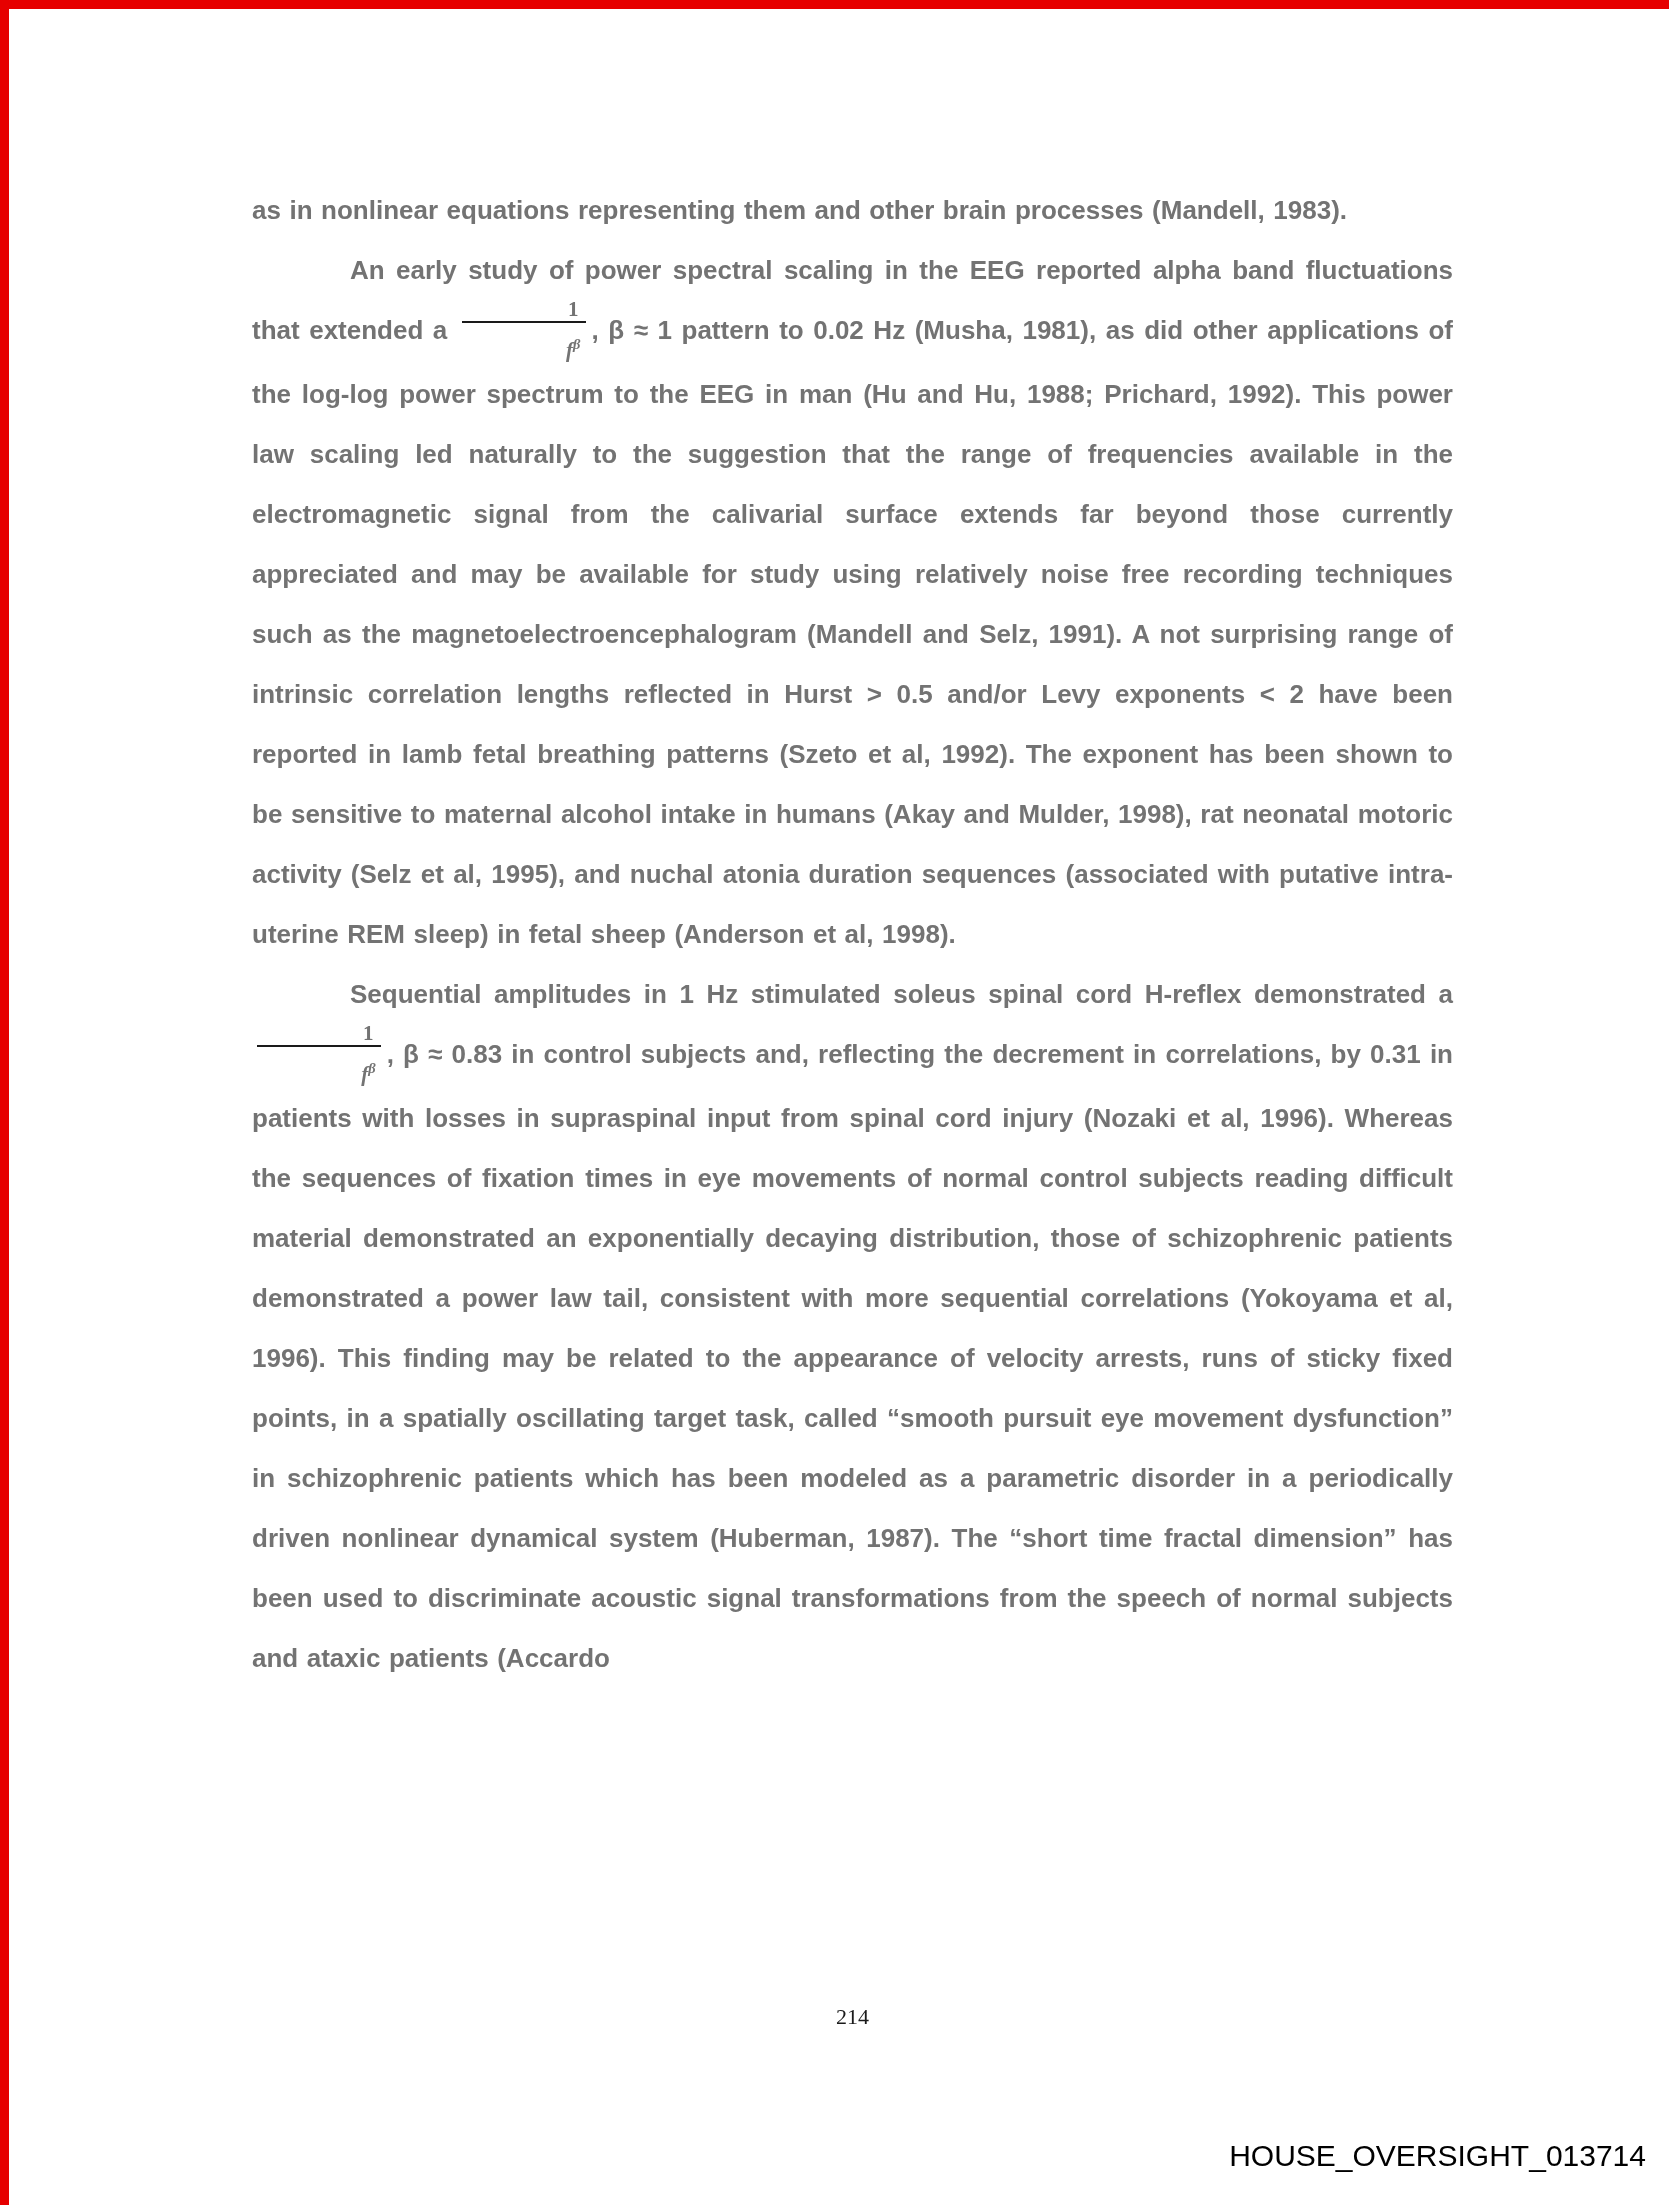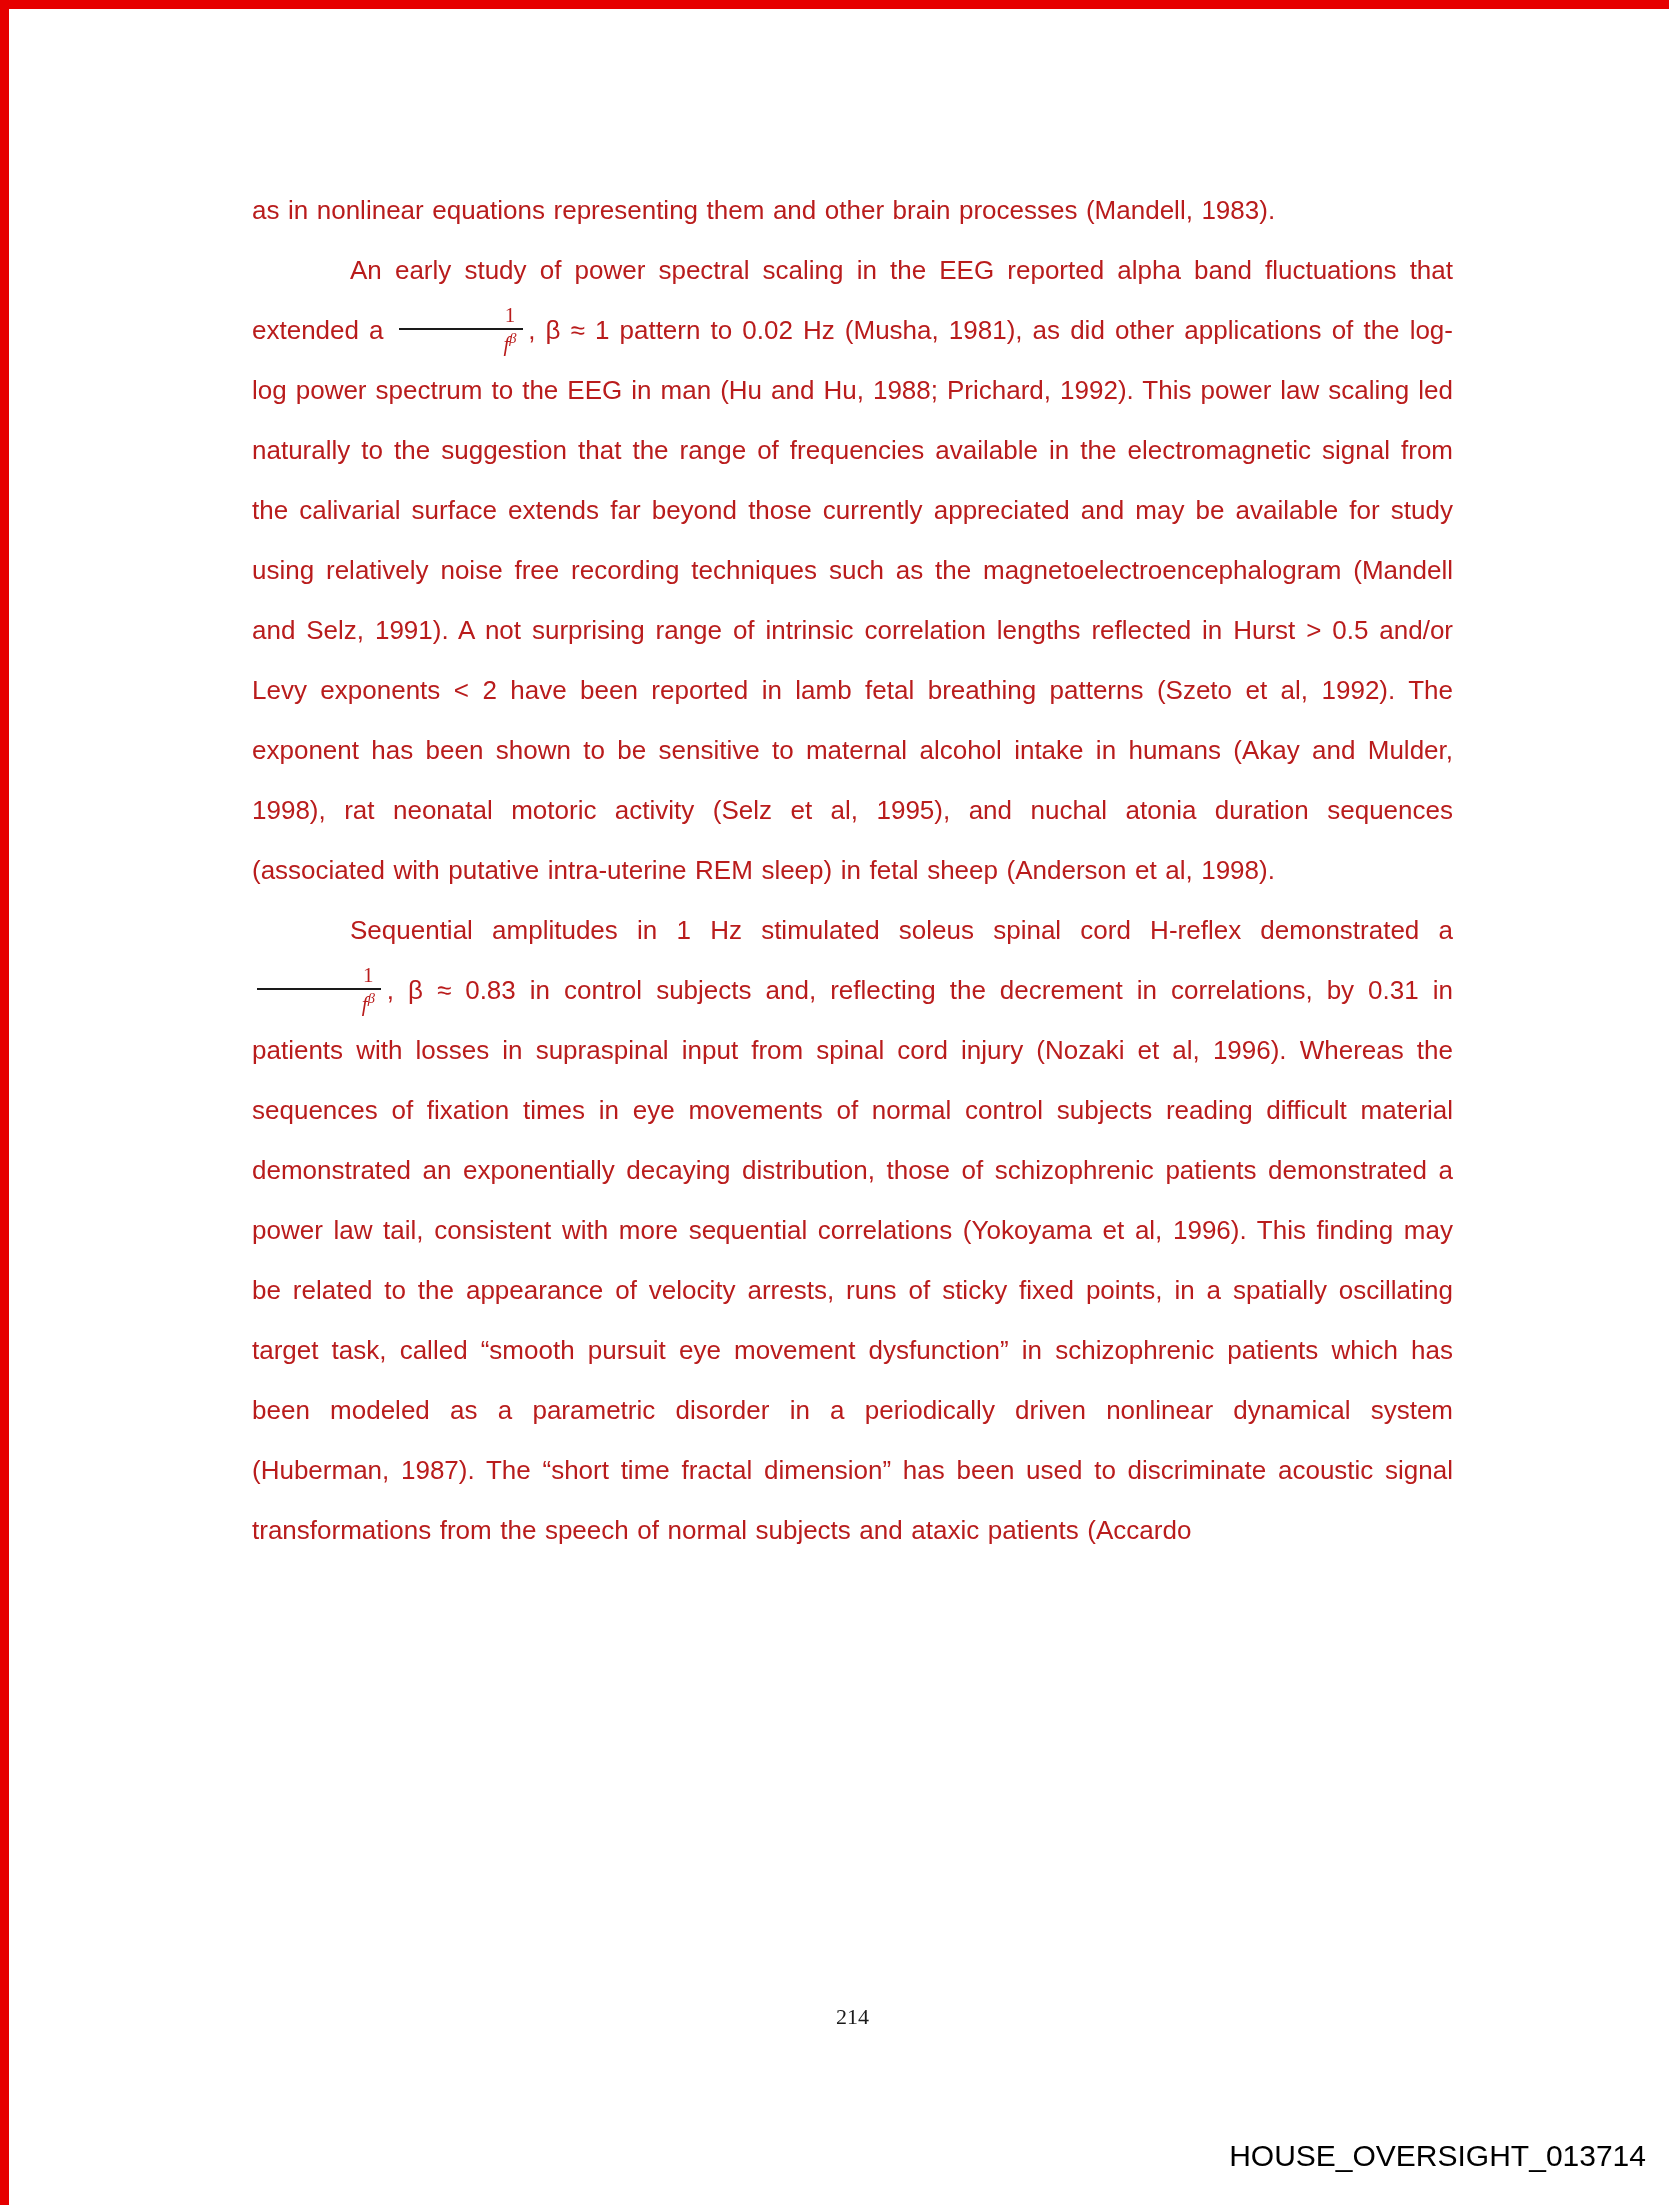--- a/index.html
+++ b/index.html
@@ -27,22 +27,23 @@
   .content {
     position: absolute;
     left: 252px;
     top: 180px;
     width: 1201px;
   }
   p.para {
     font-size: 26px;
     line-height: 60px;
     text-align: justify;
-    color: #b91c1c;
+    color: #737373;
     word-spacing: 1.3px;
+    font-weight: bold;
   }
   p.para.indent { text-indent: 98px; }
   p.para.no-indent { text-indent: 0; }
   .frac {
     display: inline-block;
     vertical-align: middle;
     text-align: center;
     font-family: "Liberation Serif", serif;
     line-height: 1.05;
     margin: 0 5.2px;
@@ -51,21 +52,21 @@
   }
   .frac .num {
     display: block;
     font-size: 21px;
     padding: 0 7.9px 1.3px 7.9px;
     border-bottom: 2px solid #1a1a1a;
   }
   .frac .den {
     display: block;
     font-size: 21px;
-    padding-top: 3px;
+    padding-top: 16px;
   }
   .frac .den i {
     font-style: italic;
     font-family: "Liberation Serif", serif;
   }
   .frac .den sup {
     font-size: 14.4px;
     font-style: italic;
     vertical-align: super;
     line-height: 0;

